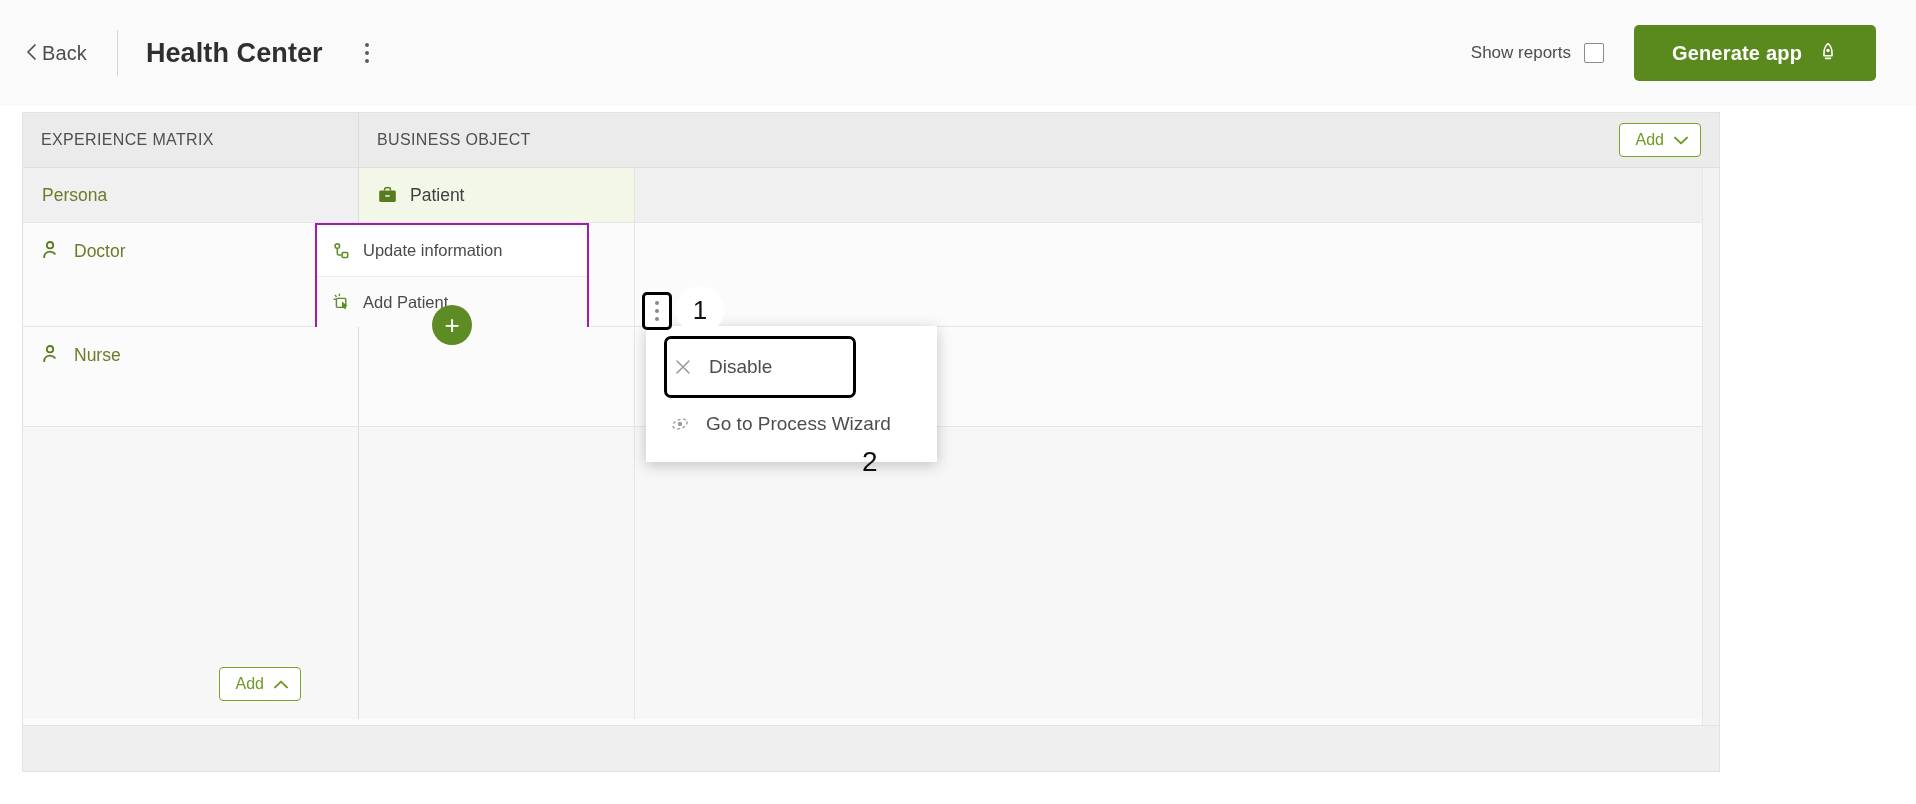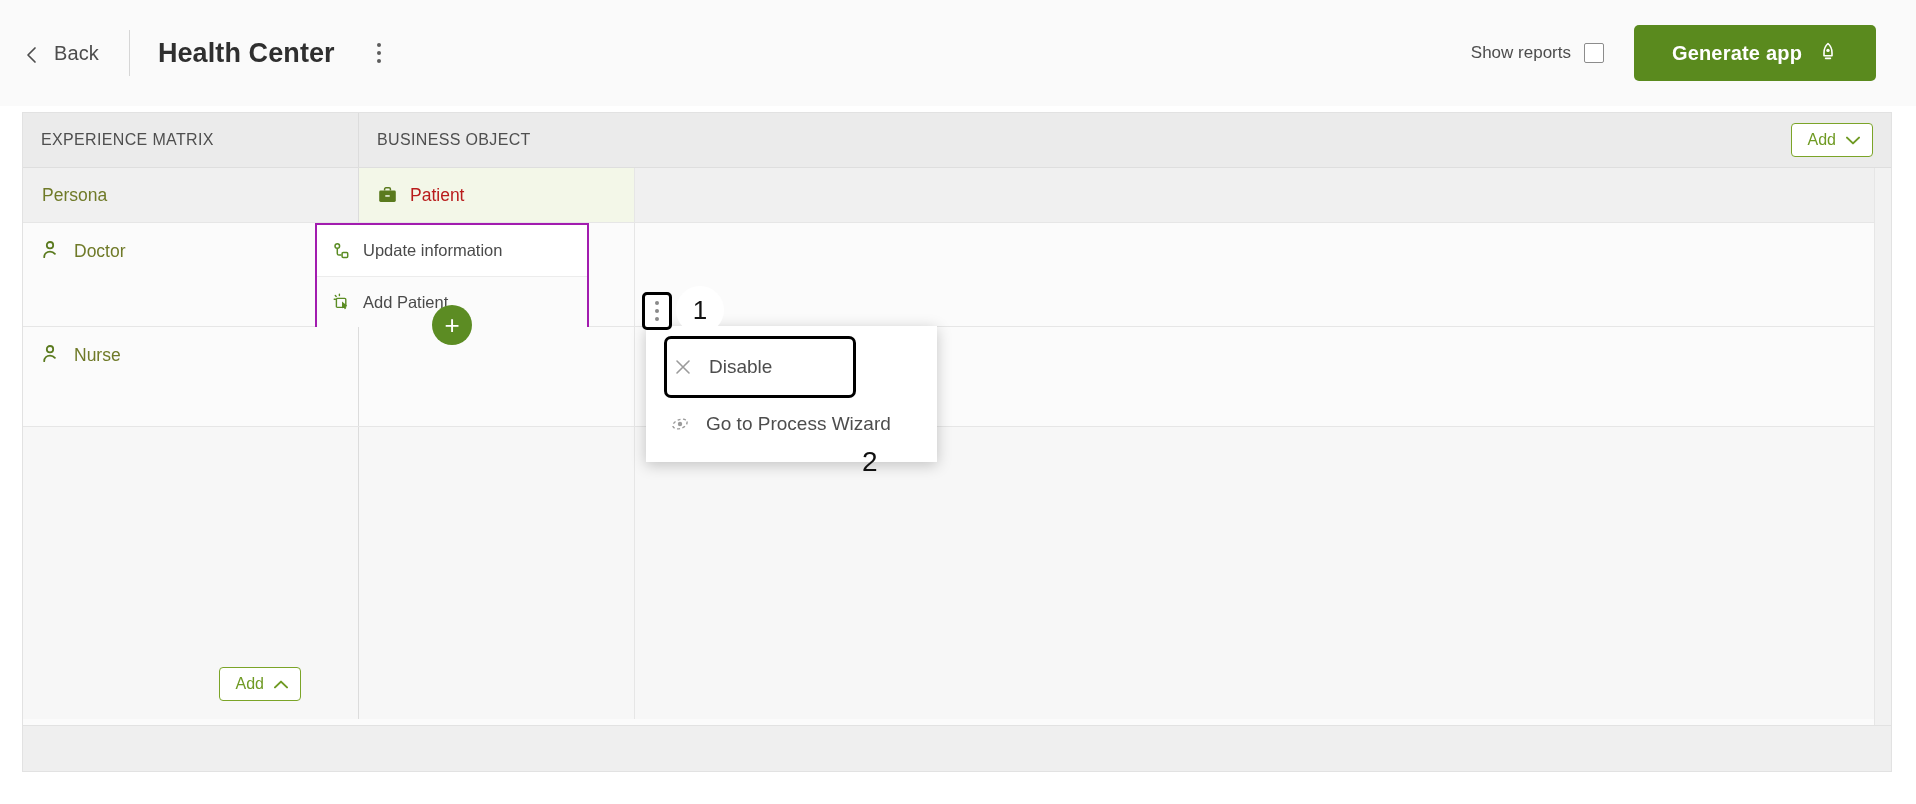--- a/index.html
+++ b/index.html
@@ -23,22 +23,22 @@
     width: 1916px;
     height: 106px;
     background: #fafafa;
     display: flex;
     align-items: center;
     box-sizing: border-box;
     padding: 0 40px 0 22px;
   }
   .back-group {
     display: flex;
-    align-items: flex-end;
-    gap: 12px;
+    align-items: flex-start;
+    gap: 0;
     cursor: pointer;
   }
   .chev-left {
     width: 20px; height: 20px;
     display: block;
   }
   .back-label {
     font-size: 20px;
     color: #4d4d4d;
     letter-spacing: .1px;
@@ -108,21 +108,21 @@
     gap: 16px;
     cursor: pointer;
     padding: 0 22px;
     letter-spacing: .2px;
   }
 
   
   .panel {
     position: absolute;
     left: 22px; top: 112px;
-    width: 1870px;
+    width: 1698px;
     height: 660px;
     background: #fbfbfb;
     border: 1px solid #e2e2e2;
     box-sizing: border-box;
   }
   .grid-head {
     display: flex;
     height: 54px;
     background: #ebebeb;
     border-bottom: 1px solid #dedede;
@@ -200,21 +200,21 @@
   .row-persona .cell-label { align-items: center; padding-top: 0; }
   .row-persona .obj-col {
     background: #f3f7e8;
     display: flex;
     align-items: center;
     gap: 13px;
     padding-left: 19px;
   }
   .obj-title {
     font-size: 17.5px;
-    color: #b91c1c;
+    color: #404040;
   }
   .row-persona .rest-col { background: #f0f0f0; }
 
   
   .row-doctor { height: 104px; background: #fbfbfb; }
   .row-nurse  { height: 100px; background: #fbfbfb; }
   .row-empty  { height: 292px; background: #f7f7f7; border-bottom: none; }
   .row-empty .cell-label { position: relative; }
   .add-bottom {
     position: absolute;

